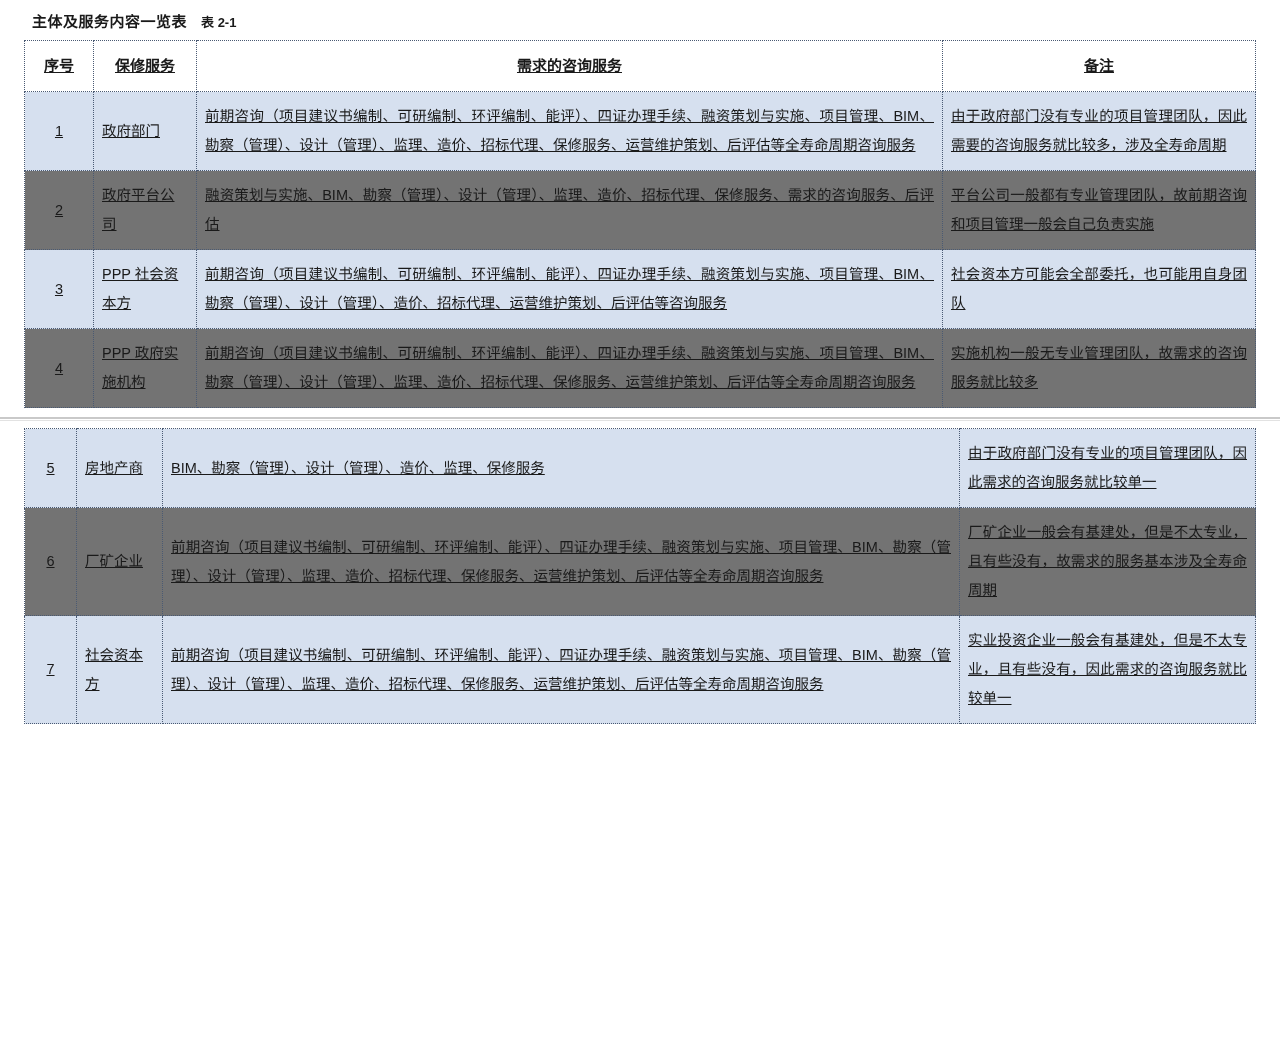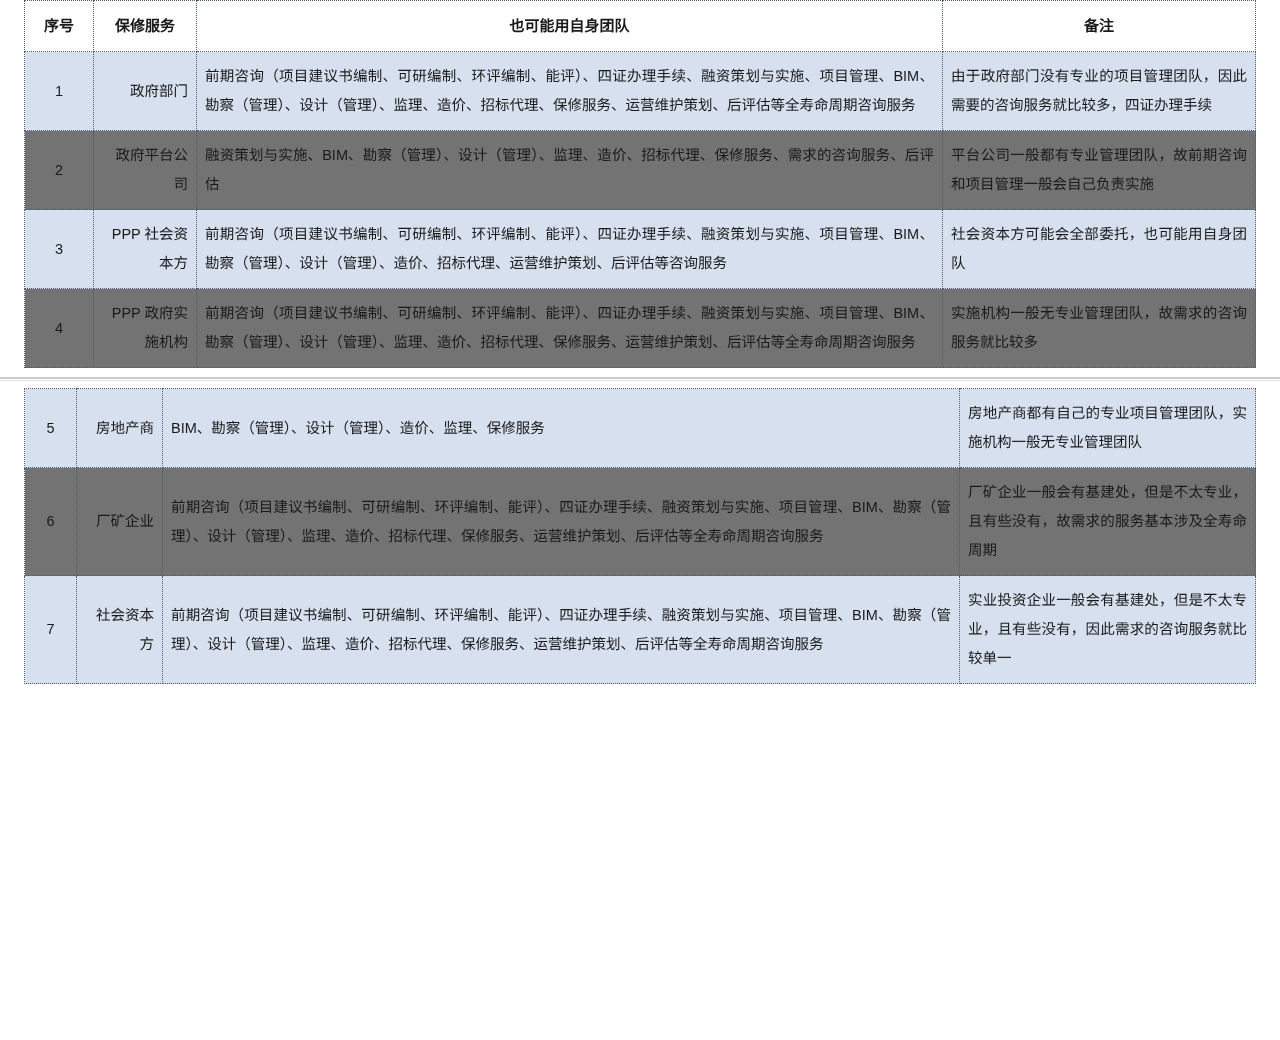--- a/index.html
+++ b/index.html
@@ -42,20 +42,21 @@
     width: 1232px;
     border-collapse: collapse;
     table-layout: fixed;
     font-size: 14.5px;
   }
   table.main-table td, table.main-table th {
     border: 1px dotted #4a5a73;
     vertical-align: middle;
     padding: 10px 8px;
     line-height: 2.0;
+    text-decoration: underline;
   }
   thead th {
     border-top: 1px solid #2f5c8f;
     font-weight: bold;
     text-align: center;
     padding: 12px 8px;
     font-size: 15px;
     background: #ffffff;
   }
   tbody tr.shaded td {
@@ -63,21 +64,21 @@
   }
   tbody tr.plain td {
     background: #737373;
   }
   td.col-no {
     text-align: center;
     width: 52px;
     font-size: 14.5px;
   }
   td.col-subject {
-    text-align: right;
+    text-align: left;
     width: 86px;
     line-height: 2.1;
   }
   td.col-service {
     text-align: justify;
     text-justify: inter-ideograph;
     padding-left: 12px;
     padding-right: 12px;
   }
   td.col-remark {
@@ -116,36 +117,40 @@
   }
   .table-lower tbody tr:first-child td {
     border-top: 1px dotted #4a5a73;
   }
 </style>
 </head>
 <body>
 
 <div class="page">
 
+  <div class="caption">
+    <span class="caption-title">主体及服务内容一览表</span>
+    <span class="caption-number">表 2-1</span>
+  </div>
 
   <table class="main-table table-upper">
     <thead>
       <tr>
         <th class="col-no">序号</th>
         <th class="col-subject">保修服务</th>
-        <th class="col-service">也可能用自身团队</th>
+        <th class="col-service">需求的咨询服务</th>
         <th class="col-remark">备注</th>
       </tr>
     </thead>
     <tbody>
       <tr class="shaded">
         <td class="col-no">1</td>
         <td class="col-subject">政府部门</td>
         <td class="col-service">前期咨询（项目建议书编制、可研编制、环评编制、能评）、四证办理手续、融资策划与实施、项目管理、BIM、勘察（管理）、设计（管理）、监理、造价、招标代理、保修服务、运营维护策划、后评估等全寿命周期咨询服务</td>
-        <td class="col-remark">由于政府部门没有专业的项目管理团队，因此需要的咨询服务就比较多，四证办理手续</td>
+        <td class="col-remark">由于政府部门没有专业的项目管理团队，因此需要的咨询服务就比较多，涉及全寿命周期</td>
       </tr>
       <tr class="plain">
         <td class="col-no">2</td>
         <td class="col-subject">政府平台公司</td>
         <td class="col-service">融资策划与实施、BIM、勘察（管理）、设计（管理）、监理、造价、招标代理、保修服务、需求的咨询服务、后评估</td>
         <td class="col-remark">平台公司一般都有专业管理团队，故前期咨询和项目管理一般会自己负责实施</td>
       </tr>
       <tr class="shaded">
         <td class="col-no">3</td>
         <td class="col-subject">PPP 社会资本方</td>
@@ -171,21 +176,21 @@
       <col style="width:52px">
       <col style="width:86px">
       <col>
       <col style="width:296px">
     </colgroup>
     <tbody>
       <tr class="shaded">
         <td class="col-no">5</td>
         <td class="col-subject">房地产商</td>
         <td class="col-service">BIM、勘察（管理）、设计（管理）、造价、监理、保修服务</td>
-        <td class="col-remark">房地产商都有自己的专业项目管理团队，实施机构一般无专业管理团队</td>
+        <td class="col-remark">由于政府部门没有专业的项目管理团队，因此需求的咨询服务就比较单一</td>
       </tr>
       <tr class="plain">
         <td class="col-no">6</td>
         <td class="col-subject">厂矿企业</td>
         <td class="col-service">前期咨询（项目建议书编制、可研编制、环评编制、能评）、四证办理手续、融资策划与实施、项目管理、BIM、勘察（管理）、设计（管理）、监理、造价、招标代理、保修服务、运营维护策划、后评估等全寿命周期咨询服务</td>
         <td class="col-remark">厂矿企业一般会有基建处，但是不太专业，且有些没有，故需求的服务基本涉及全寿命周期</td>
       </tr>
       <tr class="shaded">
         <td class="col-no">7</td>
         <td class="col-subject">社会资本方</td>

